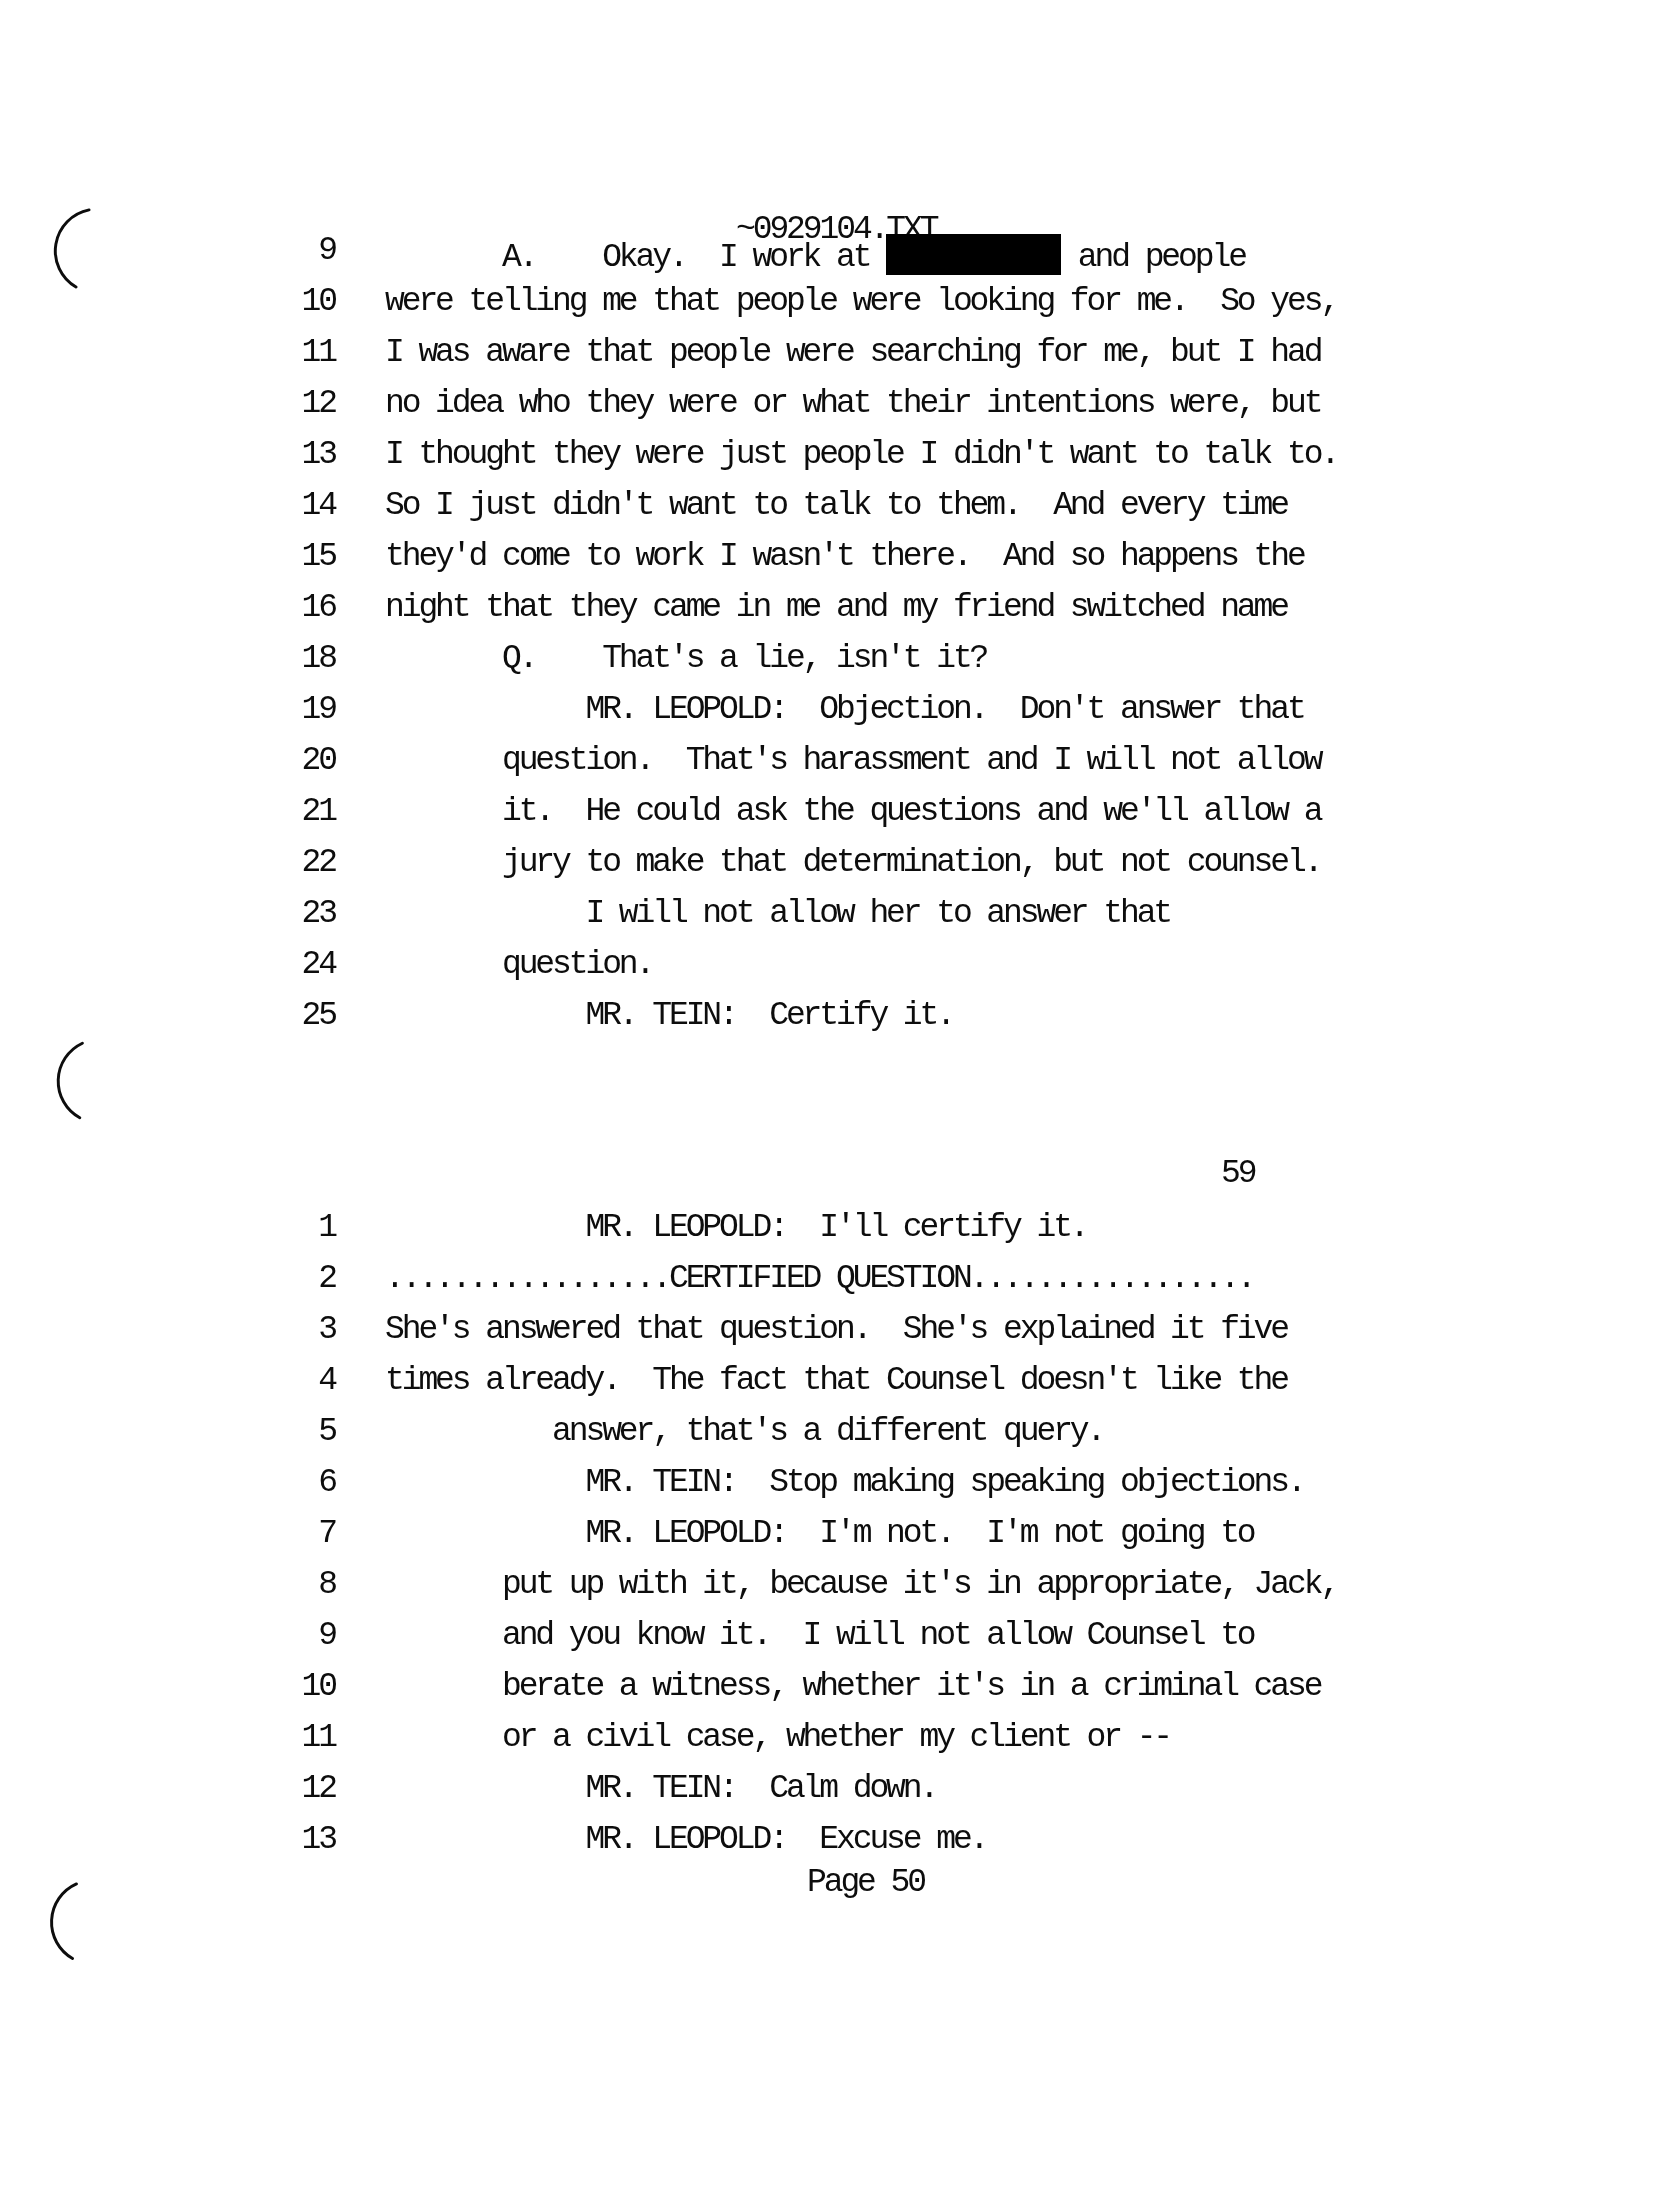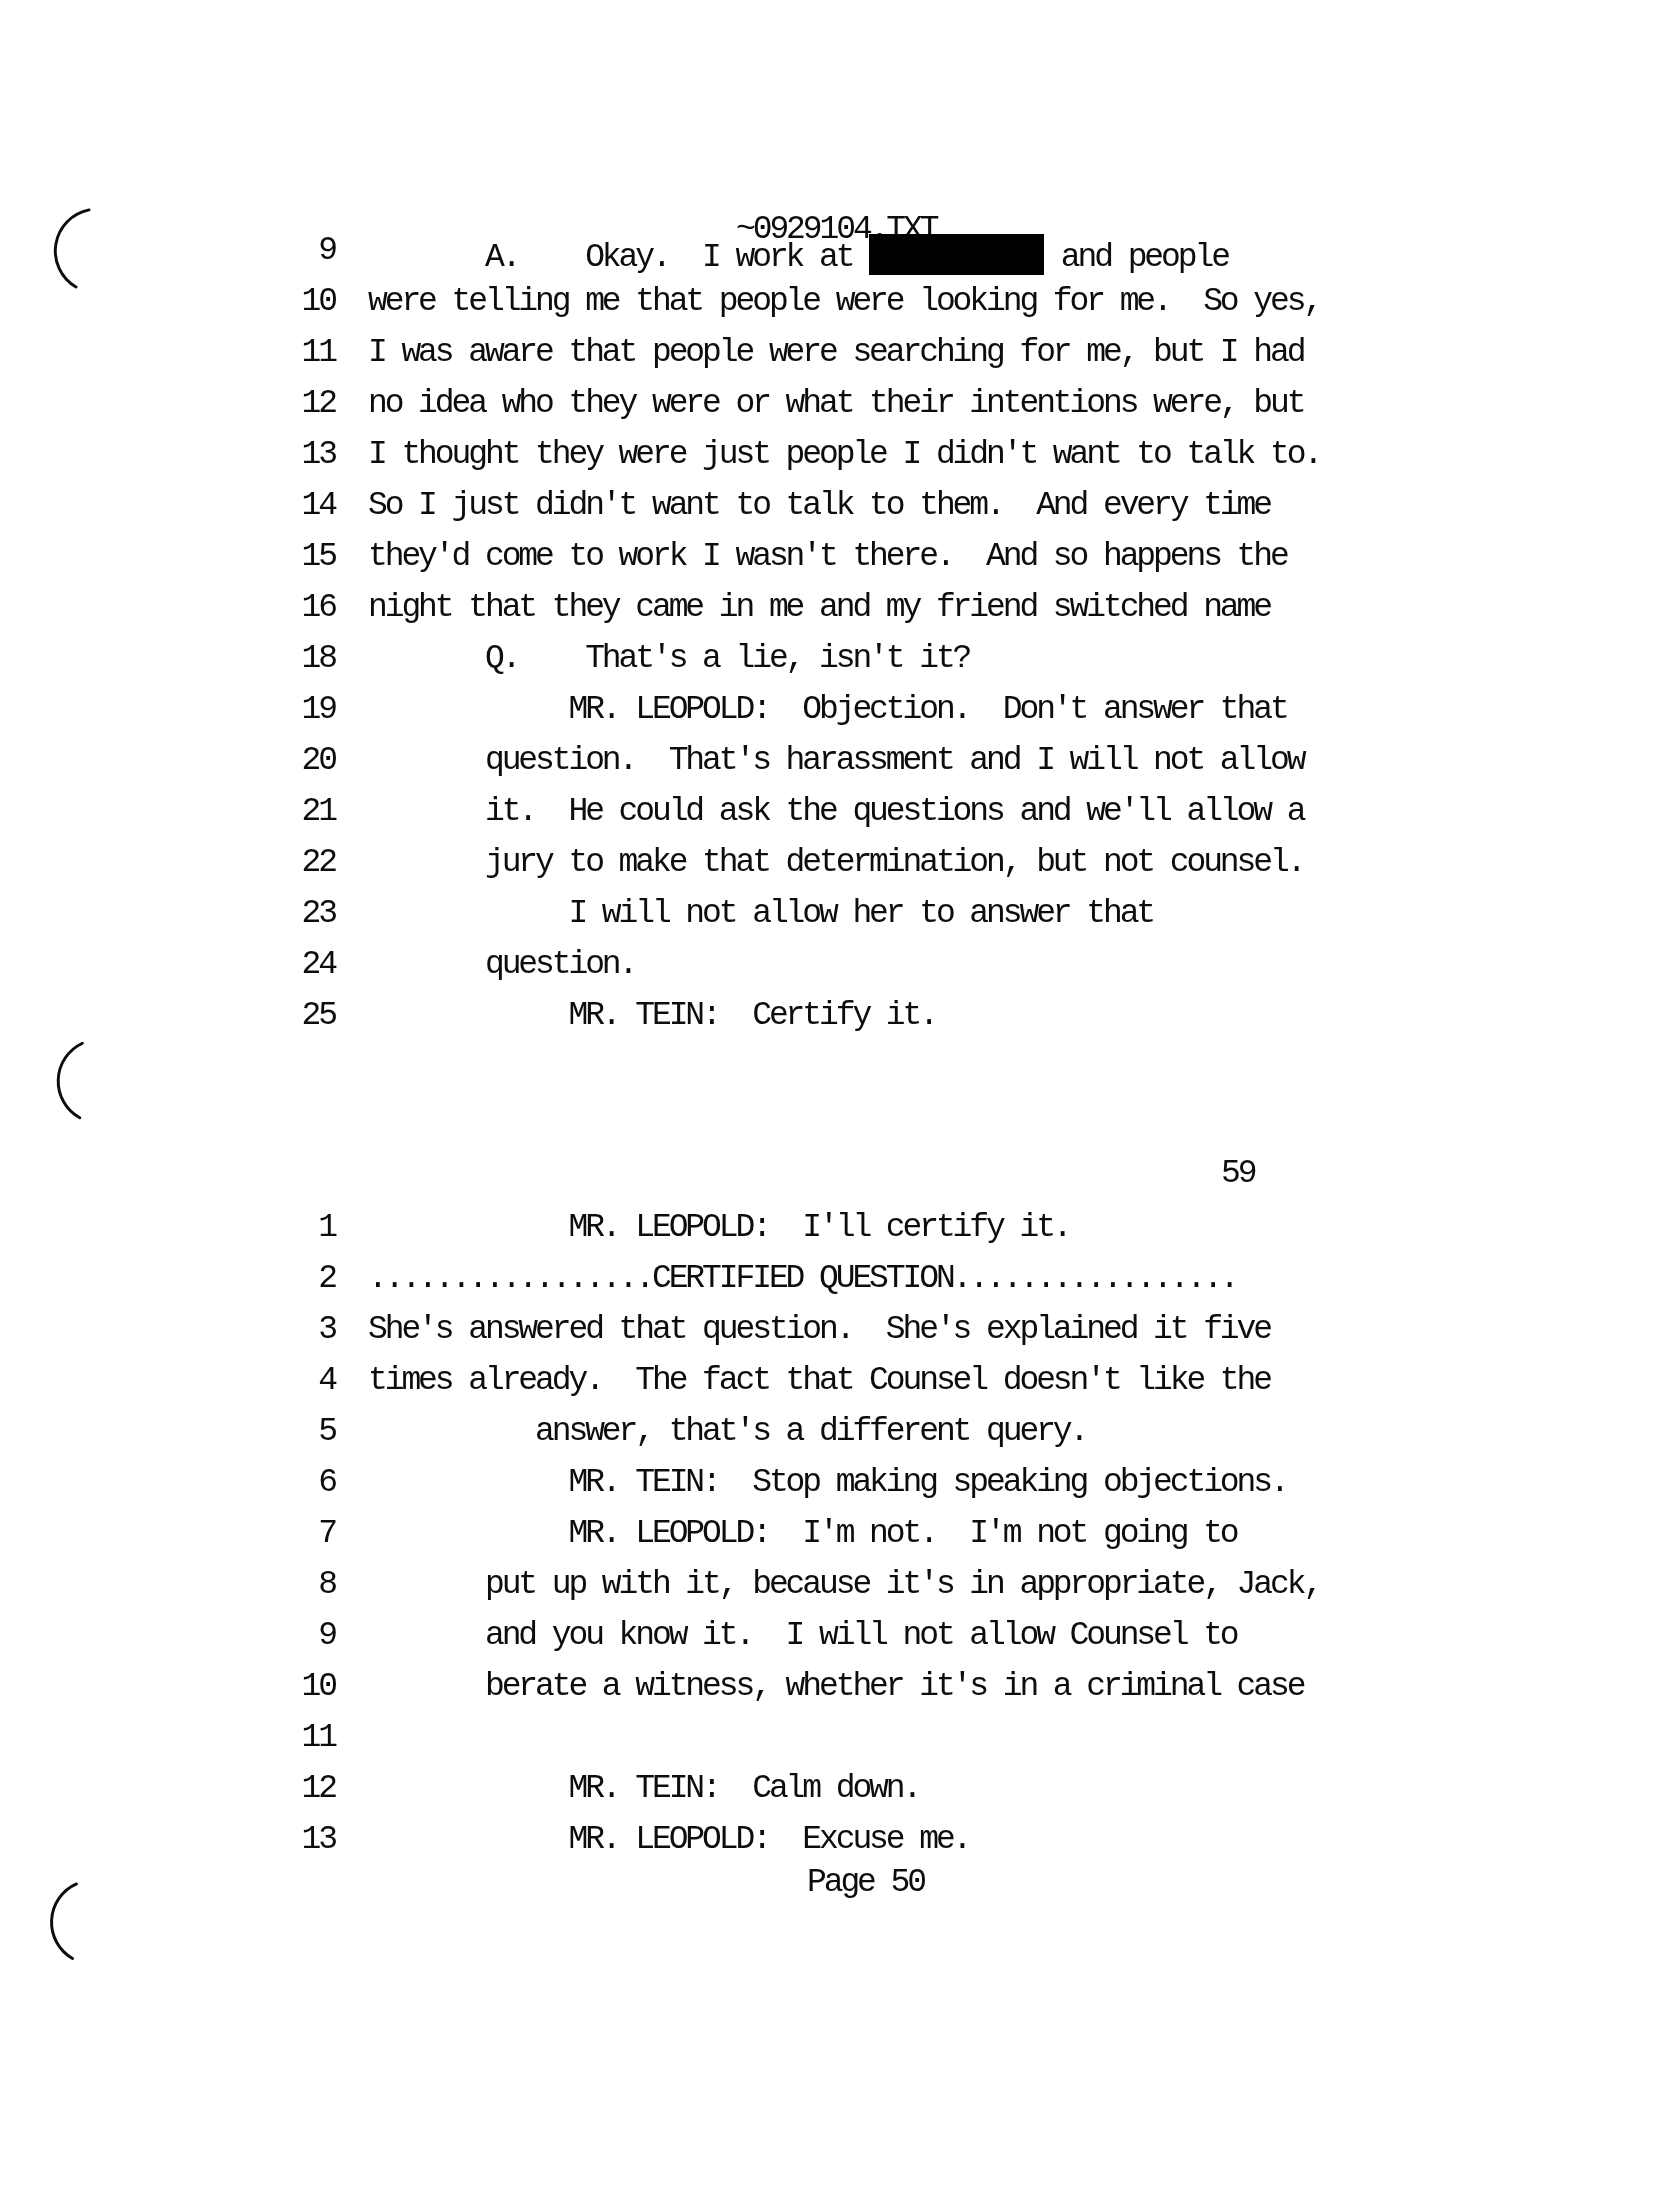--- a/index.html
+++ b/index.html
@@ -40,21 +40,21 @@
     height: 51px;
   }
   .lnum {
     position: absolute;
     left: 262px;
     width: 73px;
     text-align: right;
   }
   .ltext {
     position: absolute;
-    left: 368px;
+    left: 385px;
   }
   .redaction {
     display: inline-block;
     width: 175px;
     height: 41px;
     background: #000000;
     vertical-align: -9.2px;
   }
   .page-number-right {
     position: absolute;
@@ -215,20 +215,21 @@
       <div class="t-row">
         <span class="lnum mono">9</span>
         <span class="ltext mono">       and you know it.  I will not allow Counsel to</span>
       </div>
       <div class="t-row">
         <span class="lnum mono">10</span>
         <span class="ltext mono">       berate a witness, whether it's in a criminal case</span>
       </div>
       <div class="t-row">
         <span class="lnum mono">11</span>
+        <span class="ltext mono">       or a civil case, whether my client or --</span>
       </div>
       <div class="t-row">
         <span class="lnum mono">12</span>
         <span class="ltext mono">            MR. TEIN:  Calm down.</span>
       </div>
       <div class="t-row">
         <span class="lnum mono">13</span>
         <span class="ltext mono">            MR. LEOPOLD:  Excuse me.</span>
       </div>
     </div>

